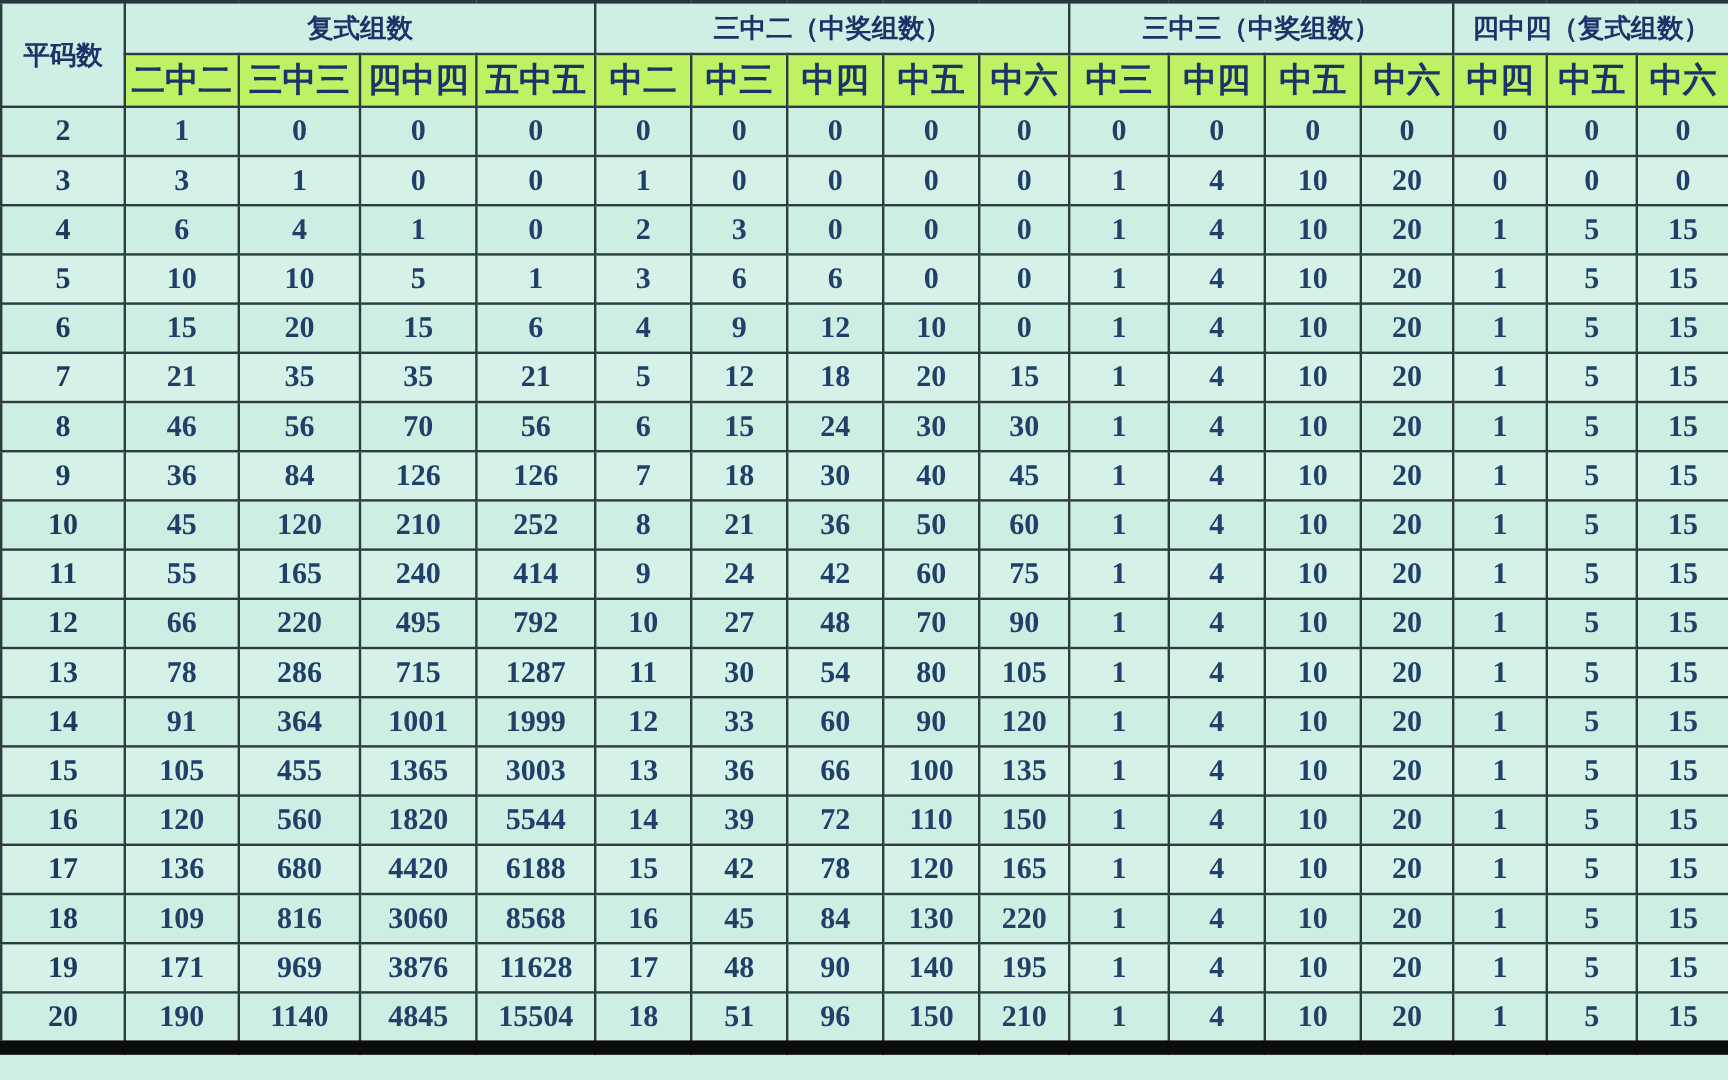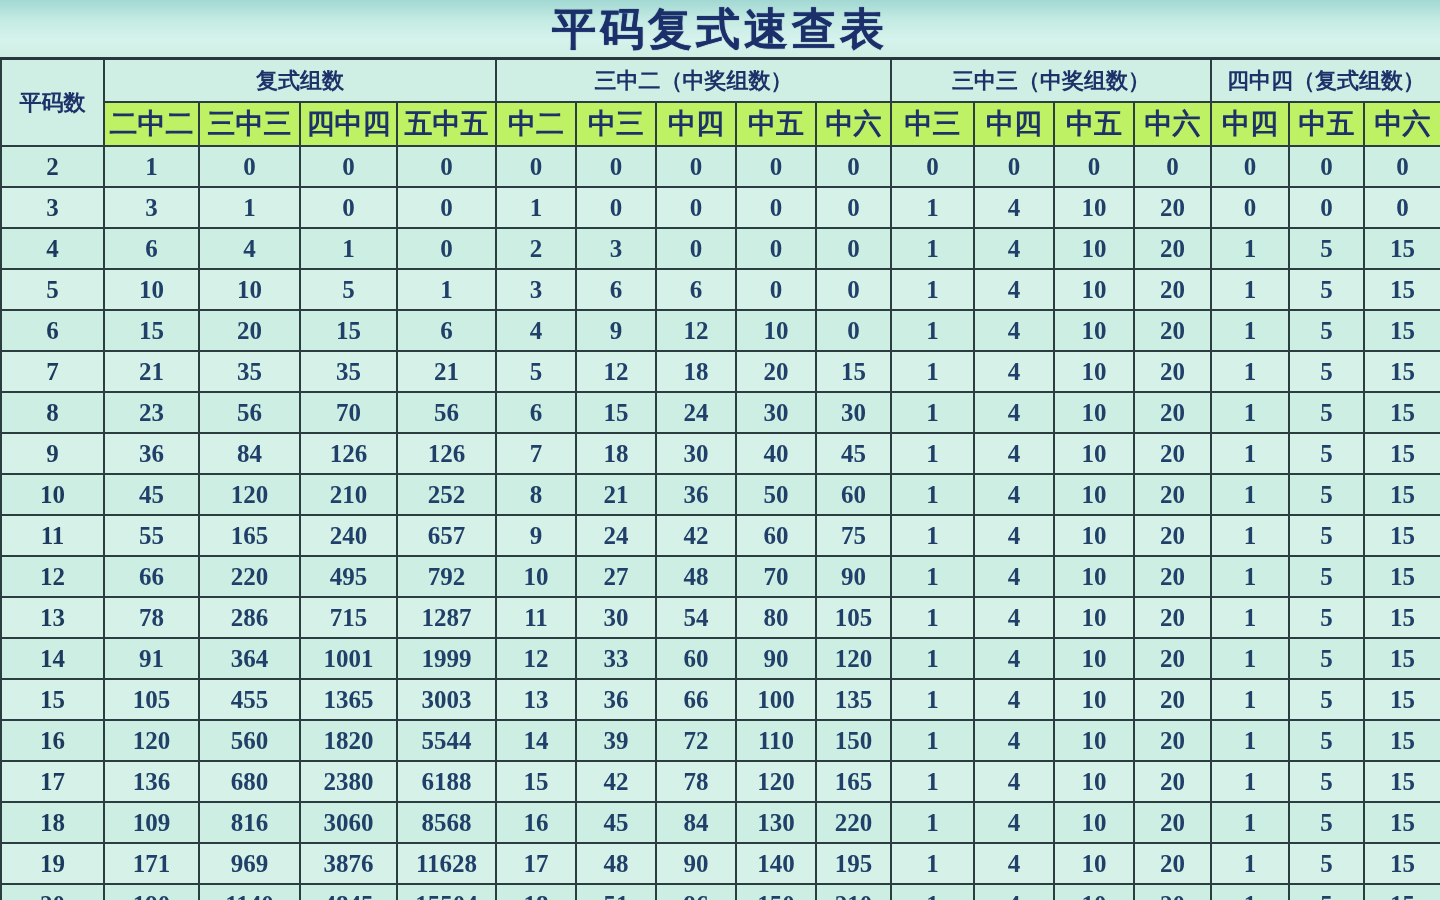--- a/index.html
+++ b/index.html
@@ -83,23 +83,20 @@
   }
   tbody th.rowhead {
     color: #1c3a5e;
   }
 </style>
 </head>
 <body>
 
 <div class="page">
 
-  <div class="title-band">
-    <div class="title">平码复式速查表</div>
-  </div>
 
   <table class="grid">
     <colgroup>
       <col style="width:103px">
         <col style="width:95px">
         <col style="width:101px">
         <col style="width:97px">
         <col style="width:99px">
       <col style="width:80px">
         <col style="width:80px">
@@ -251,21 +248,21 @@
           <td>1</td>
           <td>4</td>
           <td>10</td>
           <td>20</td>
           <td>1</td>
           <td>5</td>
           <td>15</td>
         </tr>
         <tr>
           <th class="rowhead">8</th>
-          <td>23</td>
+          <td>46</td>
           <td>56</td>
           <td>70</td>
           <td>56</td>
           <td>6</td>
           <td>15</td>
           <td>24</td>
           <td>30</td>
           <td>30</td>
           <td>1</td>
           <td>4</td>
@@ -311,21 +308,21 @@
           <td>20</td>
           <td>1</td>
           <td>5</td>
           <td>15</td>
         </tr>
         <tr>
           <th class="rowhead">11</th>
           <td>55</td>
           <td>165</td>
           <td>240</td>
-          <td>657</td>
+          <td>414</td>
           <td>9</td>
           <td>24</td>
           <td>42</td>
           <td>60</td>
           <td>75</td>
           <td>1</td>
           <td>4</td>
           <td>10</td>
           <td>20</td>
           <td>1</td>
@@ -424,21 +421,21 @@
           <td>10</td>
           <td>20</td>
           <td>1</td>
           <td>5</td>
           <td>15</td>
         </tr>
         <tr>
           <th class="rowhead">17</th>
           <td>136</td>
           <td>680</td>
-          <td>2380</td>
+          <td>4420</td>
           <td>6188</td>
           <td>15</td>
           <td>42</td>
           <td>78</td>
           <td>120</td>
           <td>165</td>
           <td>1</td>
           <td>4</td>
           <td>10</td>
           <td>20</td>

